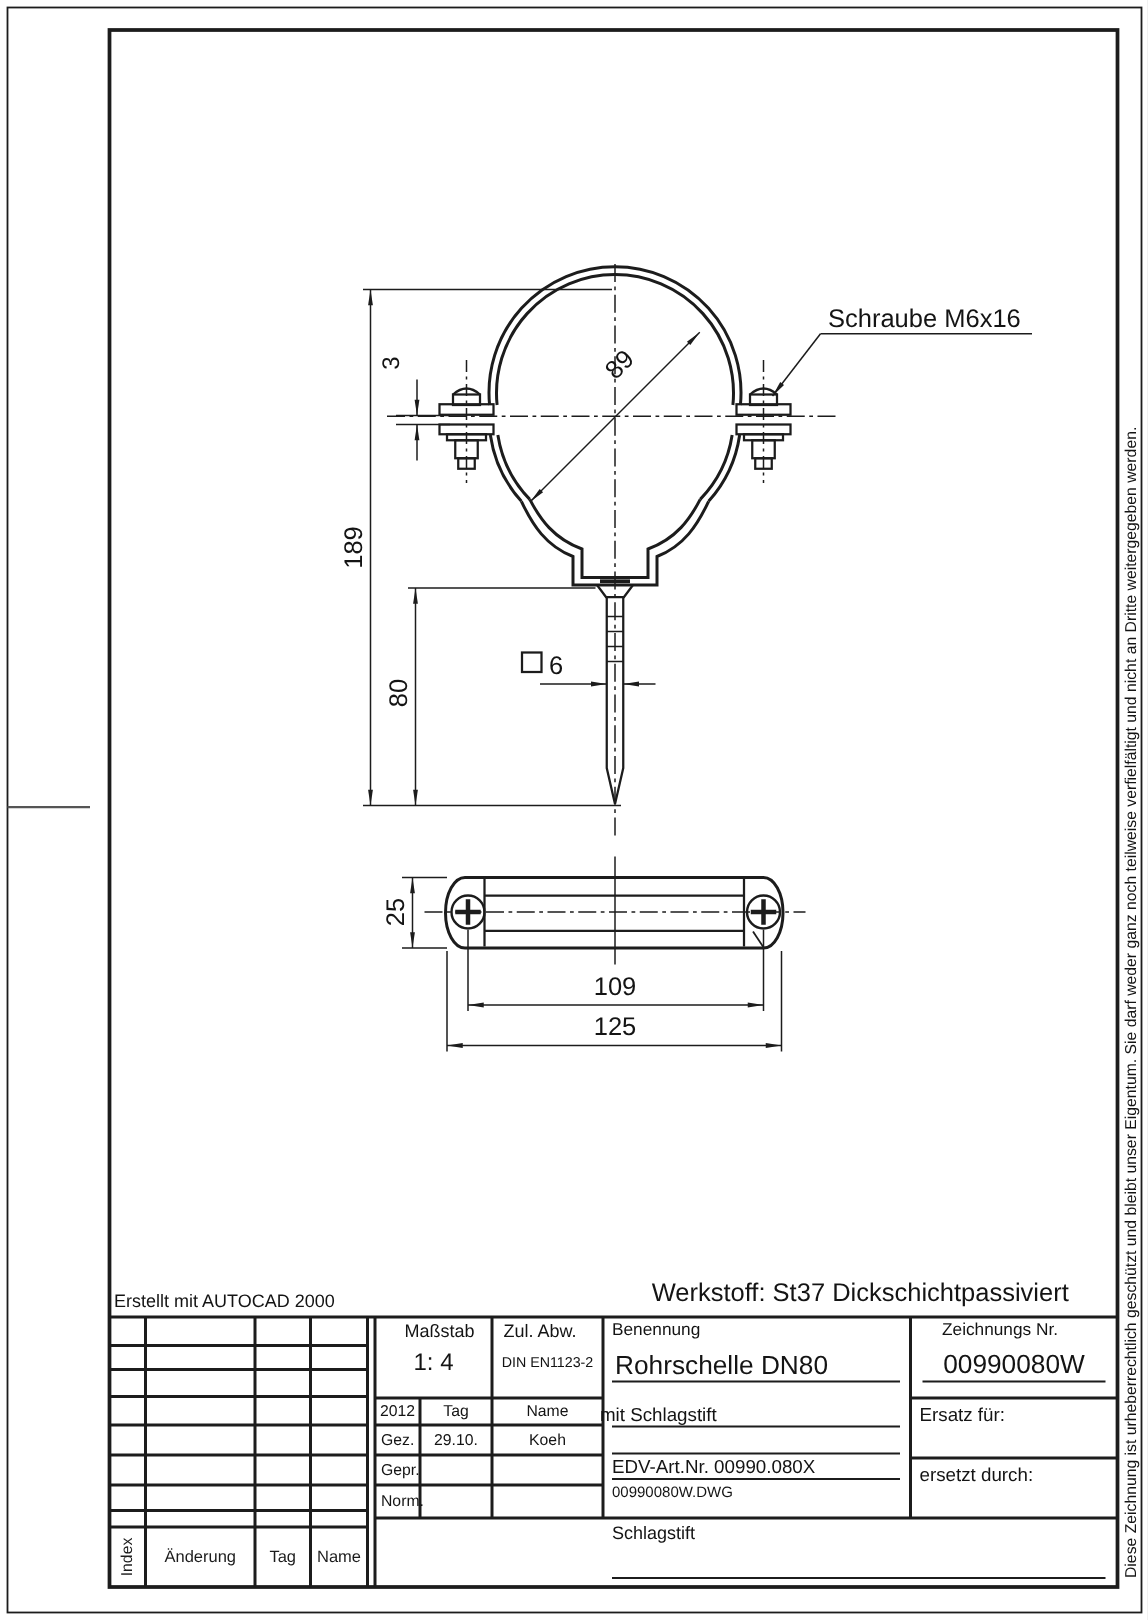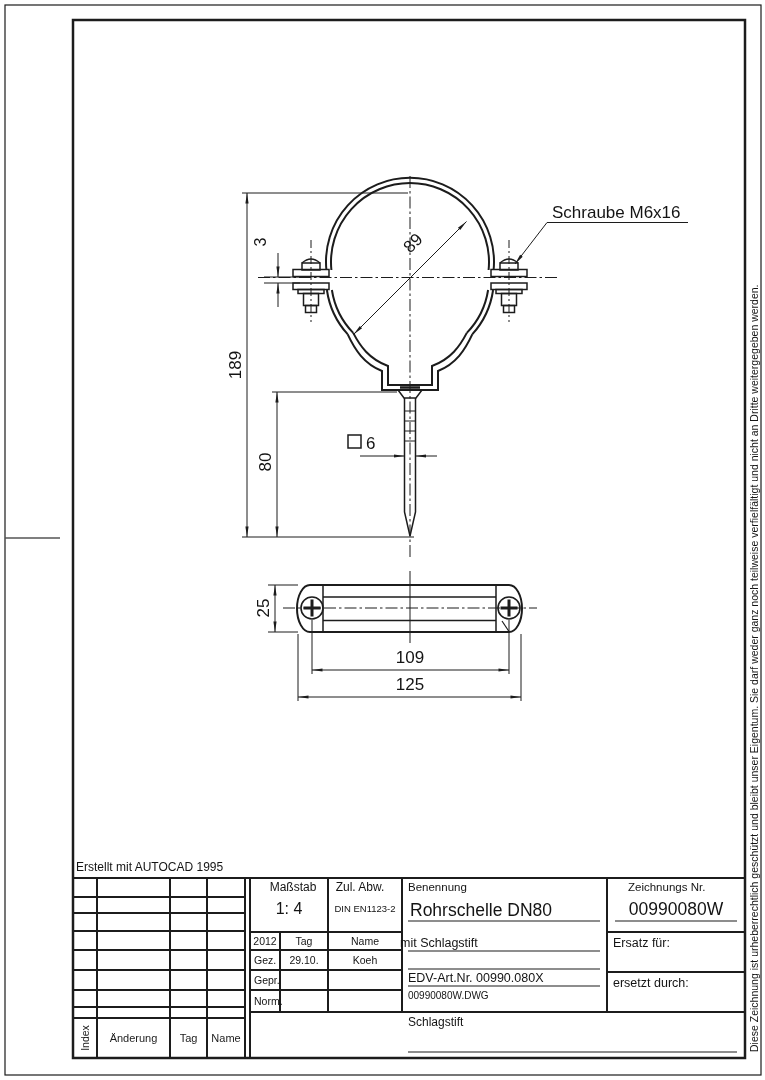--- a/index.html
+++ b/index.html
@@ -186,21 +186,22 @@
     <g stroke="#1c1c1c" stroke-width="1.2">
       <path d="M408 921 H600"></path>
       <path d="M615 921 H737"></path>
       <path d="M408 951 H600"></path>
       <path d="M408 969 H600"></path>
       <path d="M408 986 H600"></path>
       <path d="M408 1052 H737"></path>
     </g>
   </svg>
 
-  <div class="t" style="left:76px;top:861px;font-size:12px">Erstellt mit AUTOCAD 1995</div>
+  <div class="t" style="left:76px;top:861px;font-size:12px">Erstellt mit AUTOCAD 2000</div>
+  <div class="t ctr" style="left:402px;top:852px;width:343px;font-size:17px">Werkstoff: St37 Dickschichtpassiviert</div>
 
   <div class="t ctr" style="left:250px;top:881px;width:86px;font-size:12px">Maßstab</div>
   <div class="t ctr" style="left:250px;top:900px;width:78px;font-size:16px">1: 4</div>
   <div class="t ctr" style="left:328px;top:881px;width:64px;font-size:12px">Zul. Abw.</div>
   <div class="t ctr" style="left:328px;top:904px;width:74px;font-size:9.5px">DIN EN1123-2</div>
 
   <div class="t ctr" style="left:250px;top:935px;width:30px;font-size:10.5px">2012</div>
   <div class="t ctr" style="left:280px;top:935px;width:48px;font-size:10.5px">Tag</div>
   <div class="t ctr" style="left:328px;top:935px;width:74px;font-size:10.5px">Name</div>
   <div class="t" style="left:254px;top:954px;font-size:10.5px">Gez.</div>

